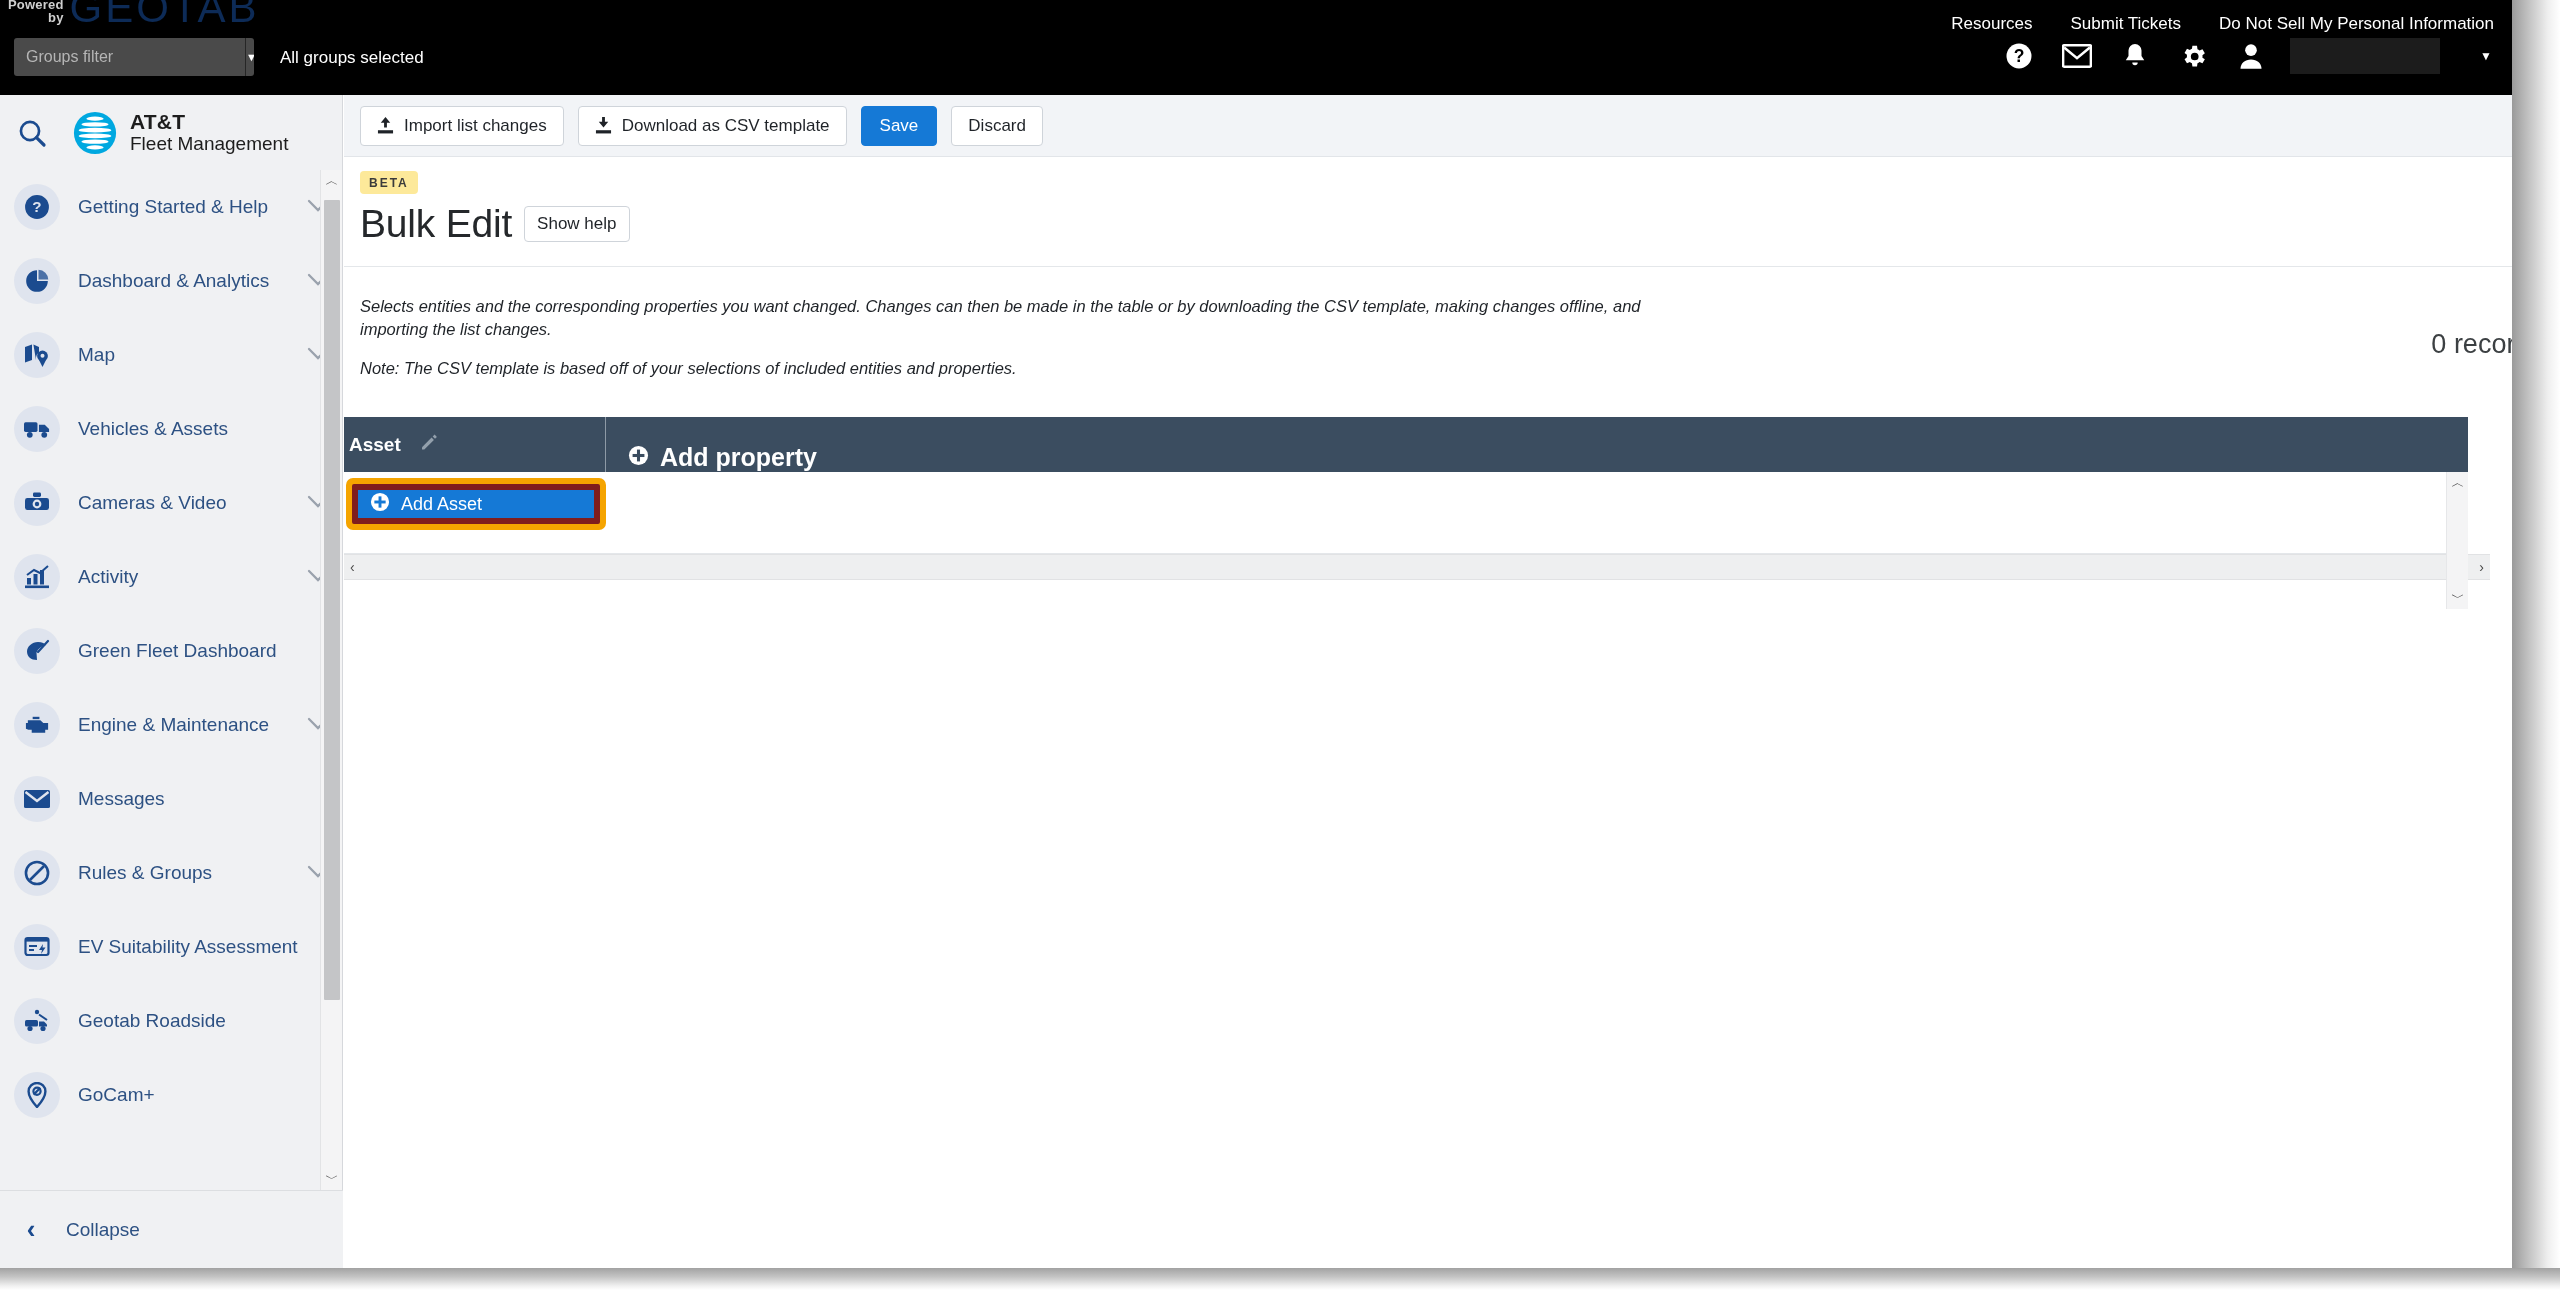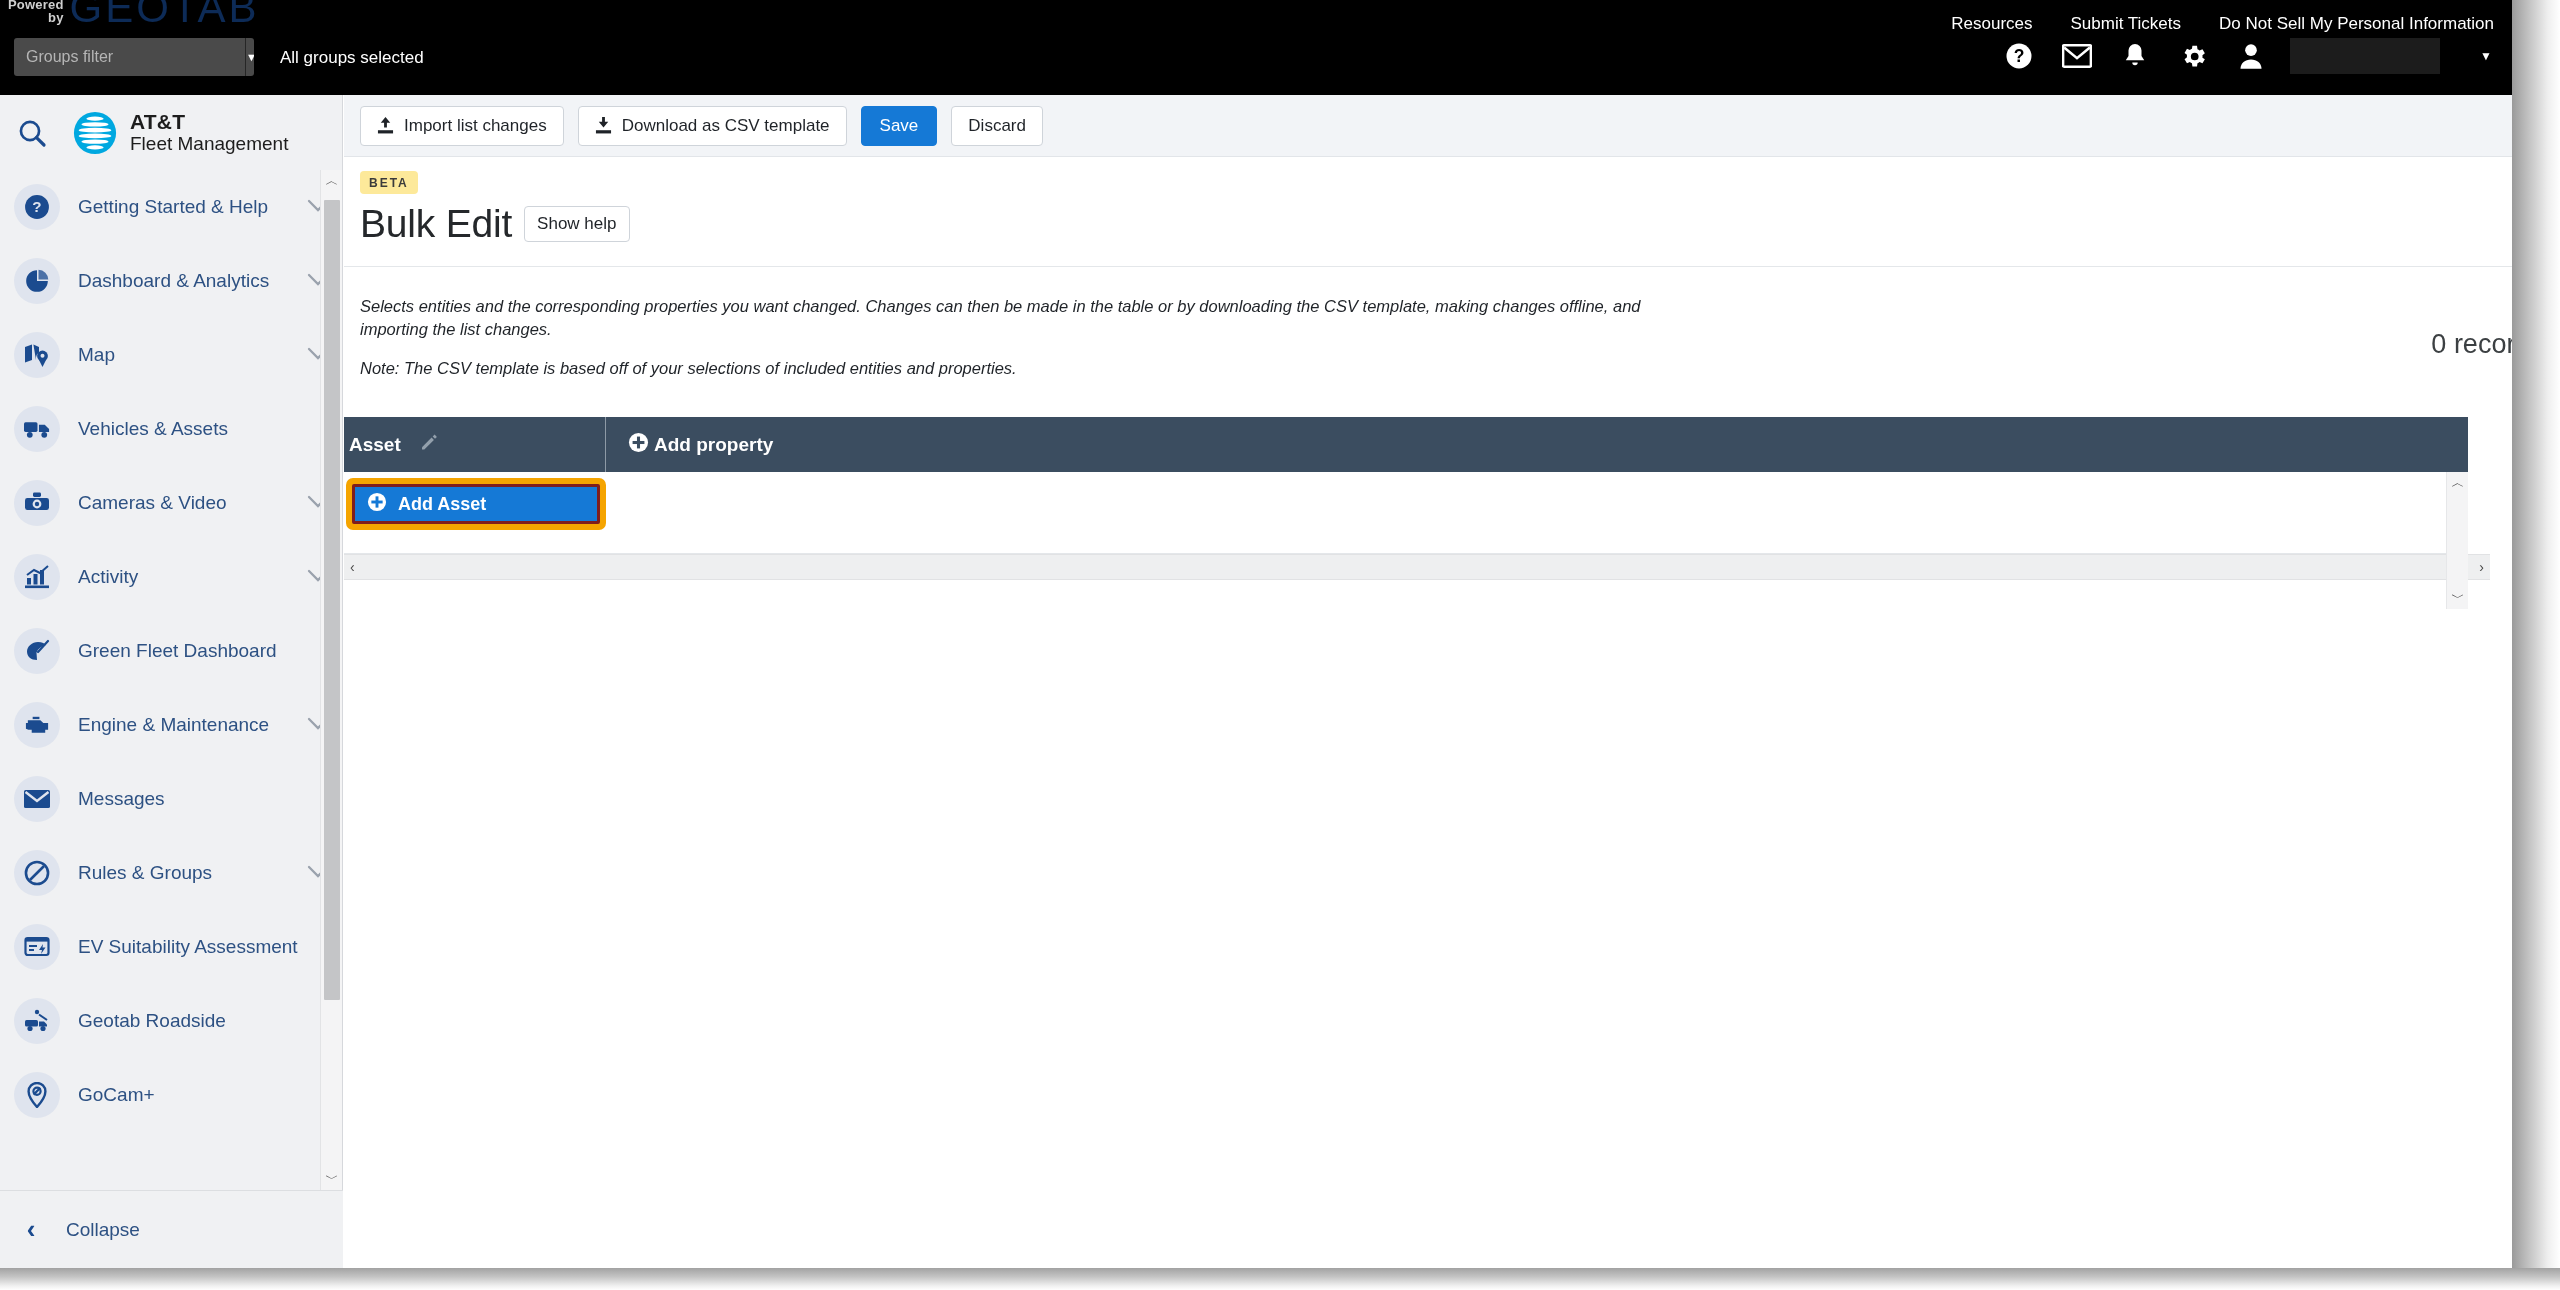--- a/index.html
+++ b/index.html
@@ -203,36 +203,36 @@
   .thead {
     display: flex; height: 55px; background: #3b4d60; color: #ffffff;
     width: 2124px;
   }
   .th-asset {
     width: 262px; display: flex; align-items: center; gap: 18px;
     padding-left: 5px; font-size: 19px; font-weight: 700;
     border-right: 1px solid #8e9aa6;
   }
   .th-add {
-    flex: 1; display: flex; align-items: center; gap: 5px;
-    padding-left: 22px; font-size: 19px; font-weight: 700; cursor: pointer;
+    flex: 1; display: flex; align-items: flex-end; gap: 11px;
+    padding-left: 22px; font-size: 25px; font-weight: 700; cursor: pointer;
   }
   .tbody {
     height: 82px; background: #ffffff; width: 2124px;
     border-bottom: 1px solid #e4e7ea; position: relative;
   }
   .addasset-focus {
     position: absolute; left: 2px; top: 6px;
     padding: 6px; background: #f5a400; border-radius: 7px;
   }
   .addasset-btn {
     width: 248px; height: 40px; background: #1579d6; color: #ffffff;
-    border: 3px solid #7f1d1d; border-radius: 2px;
+    border: 6px solid #7f1d1d; border-radius: 2px;
     display: flex; align-items: center; gap: 11px; padding-left: 12px;
-    font-size: 18px; font-weight: 700; cursor: pointer;
+    font-size: 18px; font-weight: 400; cursor: pointer;
     font-family: "Liberation Sans", sans-serif;
   }
 
   .vscroll {
     position: absolute; right: 0; top: 0; width: 22px; height: 137px;
     background: #f4f4f5; border-left: 1px solid #e6e7e9;
   }
   .vscroll .arrow {
     width: 22px; height: 22px; display: flex; align-items: center; justify-content: center;
     color: #4a4a4a; font-size: 13px; cursor: pointer;

